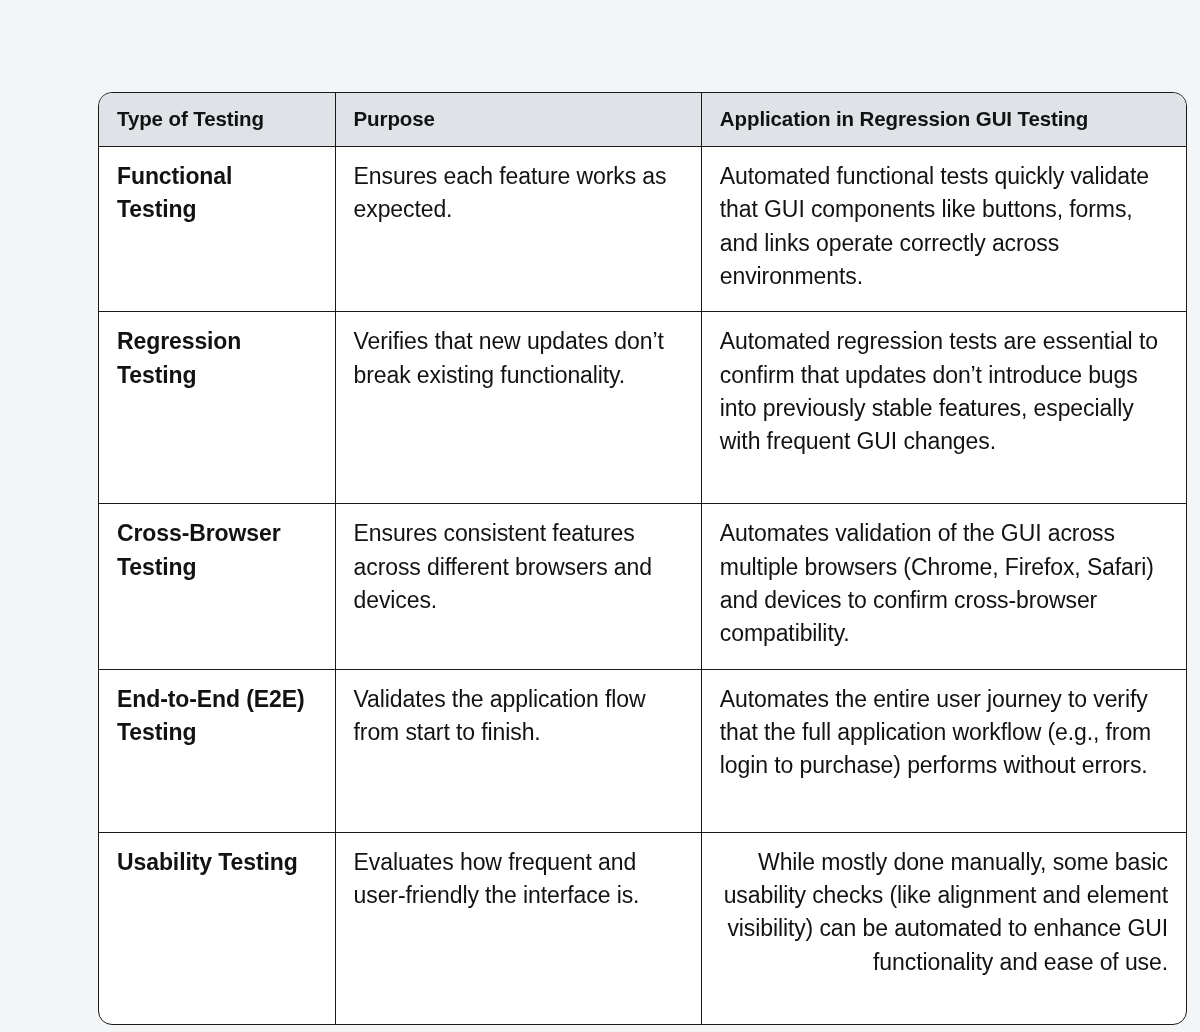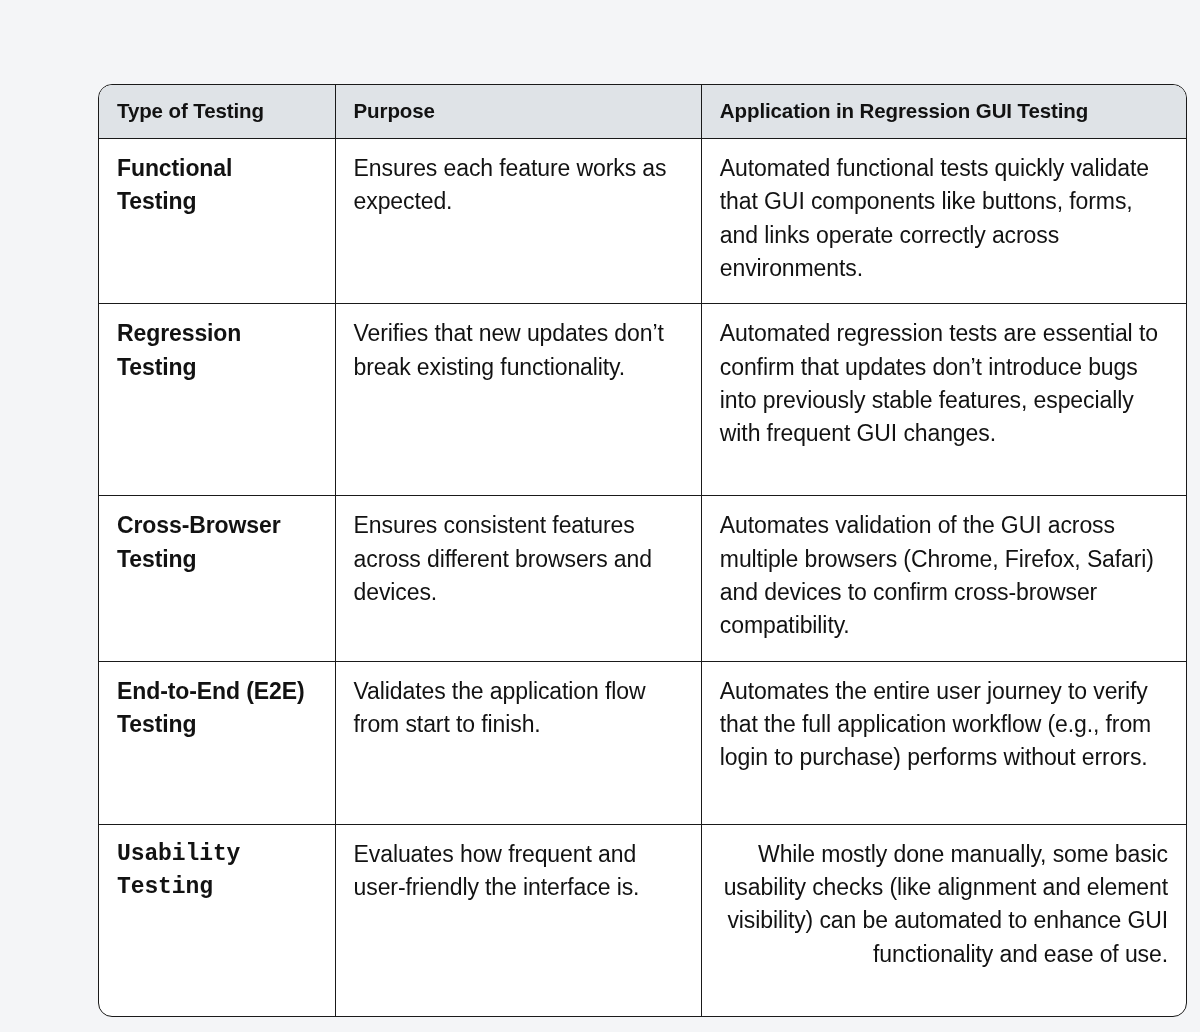--- a/index.html
+++ b/index.html
@@ -17,21 +17,21 @@
   .page {
     position: relative;
     width: 1200px;
     height: 1032px;
     box-sizing: border-box;
   }
 
   .table-wrap {
     position: absolute;
     left: 98px;
-    top: 84px;
+    top: 92px;
     width: 1089px;
   }
 
   table.data-table {
     width: 100%;
     border-collapse: separate;
     border-spacing: 0;
     background: #ffffff;
     border: 1.5px solid #1a1a1a;
     border-radius: 14px;
@@ -69,21 +69,20 @@
     letter-spacing: -0.1px;
   }
   table.data-table tbody td + td {
     border-left: 1.5px solid #1a1a1a;
   }
   table.data-table tbody tr:last-child td {
     border-bottom: none;
   }
   table.data-table tbody tr:last-child td:first-child {
     border-bottom-left-radius: 13px;
-    font-family: Liberation Mono, monospace;
   }
   table.data-table tbody tr:last-child td:last-child {
     border-bottom-right-radius: 13px;
     text-align: right;
   }
 
   td.col-type {
     font-weight: bold;
   }
 

